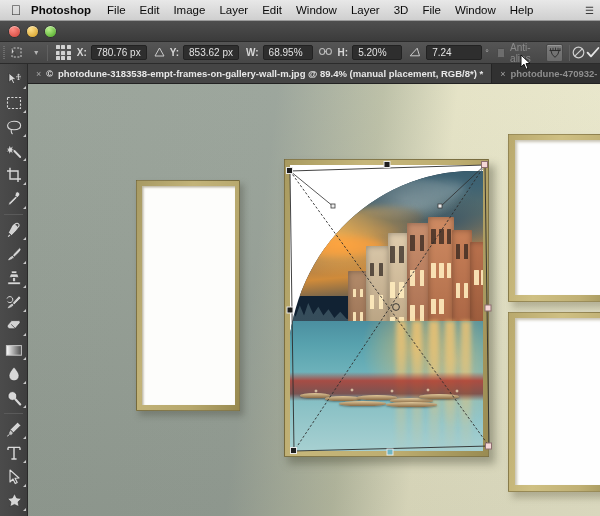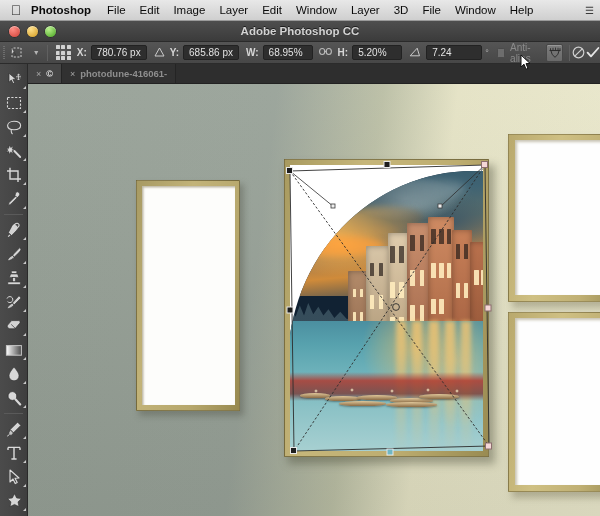--- a/index.html
+++ b/index.html
@@ -251,21 +251,20 @@
       <span style="color:#3a3a3a;font-size:10px;">☰</span>
     </div>
   </div>
 
   <div class="titlebar">
     <div class="traffic">
       <div class="dot r"></div>
       <div class="dot y"></div>
       <div class="dot g"></div>
     </div>
-    <div class="app-title">Adobe Photoshop CC</div>
   </div>
 
   <div class="optionsbar">
     <div class="grip">
         <span></span>
       </div>
 
     <div class="opt-tool">
       <svg width="17" height="14" viewBox="0 0 17 14">
         <path d="M2 2 L2 11 L11 11 L11 2 Z" fill="none" stroke="#cfcfcf" stroke-width="1" stroke-dasharray="2 1.6"></path>
@@ -290,21 +289,21 @@
     <span class="opt-label">X:</span>
     <span class="opt-field">780.76 px</span>
 
     <span class="tri-icon">
       <svg width="11" height="10" viewBox="0 0 11 10">
           <path d="M5.5 1 L10 9 L1 9 Z" fill="none" stroke="#cbcbcb" stroke-width="1"></path>
         </svg>
     </span>
 
     <span class="opt-label">Y:</span>
-    <span class="opt-field">685.86 px</span>
+    <span class="opt-field">853.62 px</span>
 
     <span class="opt-label" style="margin-left:7px">W:</span>
     <span class="opt-field" style="min-width:50px">68.95%</span>
 
     <span class="link-icon">
       <svg width="13" height="9" viewBox="0 0 13 9">
         <path d="M5 4.5 h3" stroke="#b9b9b9" stroke-width="1.1" fill="none"></path>
         <ellipse cx="3.2" cy="4.5" rx="2.6" ry="3" fill="none" stroke="#b9b9b9" stroke-width="1.1"></ellipse>
         <ellipse cx="9.8" cy="4.5" rx="2.6" ry="3" fill="none" stroke="#b9b9b9" stroke-width="1.1"></ellipse>
       </svg>
@@ -342,24 +341,25 @@
       <svg width="14" height="13" viewBox="0 0 14 13">
         <path d="M1.6 6.6 L5 10.4 L12.4 2" stroke="#e6e6e6" stroke-width="1.8" fill="none" stroke-linecap="round" stroke-linejoin="round"></path>
       </svg>
     </div>
   </div>
 
   <div class="tabbar">
     <div class="tab active">
       <span class="x">×</span>
       <span class="cc">©</span>
+      <span>photodune-3183538-empt-frames-on-gallery-wall-m.jpg @ 89.4% (manual placement, RGB/8*) *</span>
     </div>
     <div class="tab inactive">
       <span class="x">×</span>
-      <span>photodune-416061-</span>
+      <span>photodune-470932-</span>
     </div>
   </div>
 
   <div class="toolbar">
 
     <div class="tool">
       <svg width="15" height="15" viewBox="0 0 15 15">
         <path d="M2 1.3 L2 10.2 L4.3 8 L6.1 11.6 L7.6 10.8 L5.9 7.4 L9 7.2 Z" fill="#d8d8d8" stroke="#2f2f2f" stroke-width=".7"></path>
         <path d="M11.5 2 v6 M9 4.8 h5 M11.5 2 l-1.3 1.3 M11.5 2 l1.3 1.3 M11.5 8 l-1.3-1.3 M11.5 8 l1.3-1.3" stroke="#d8d8d8" stroke-width=".8" fill="none"></path>
       </svg>

